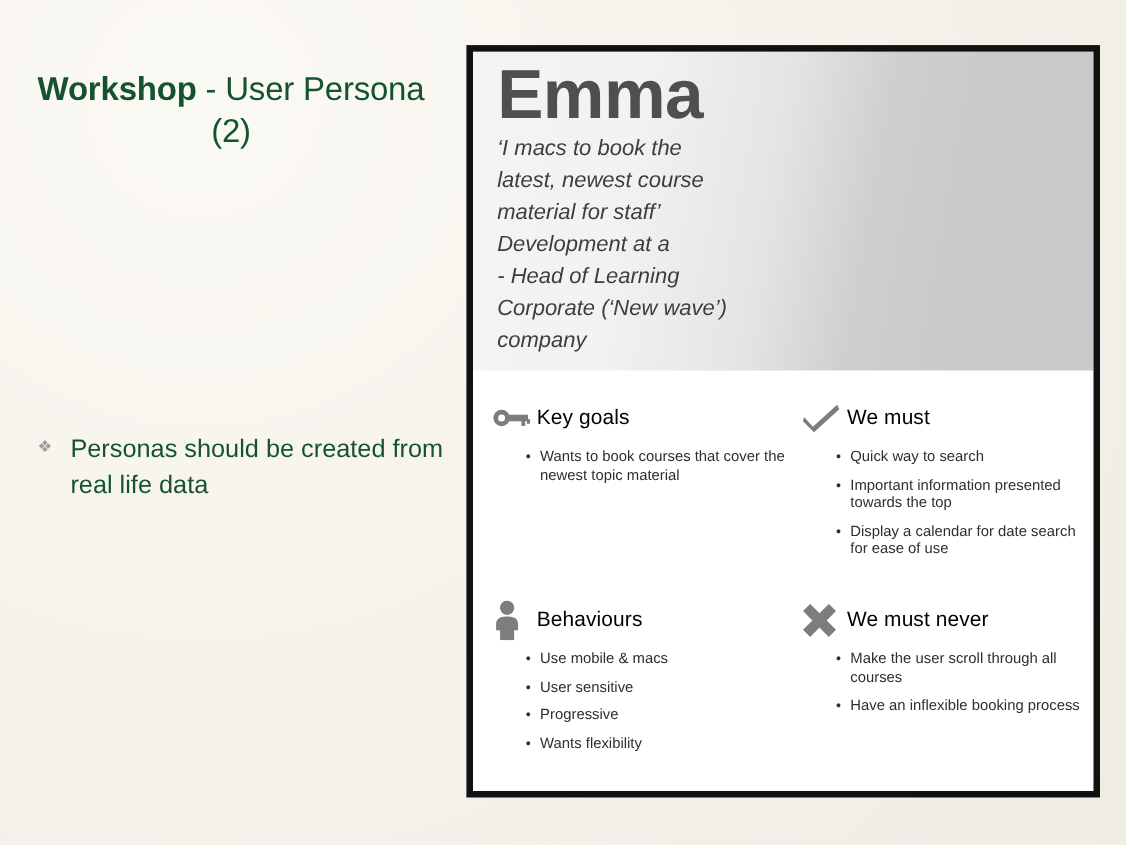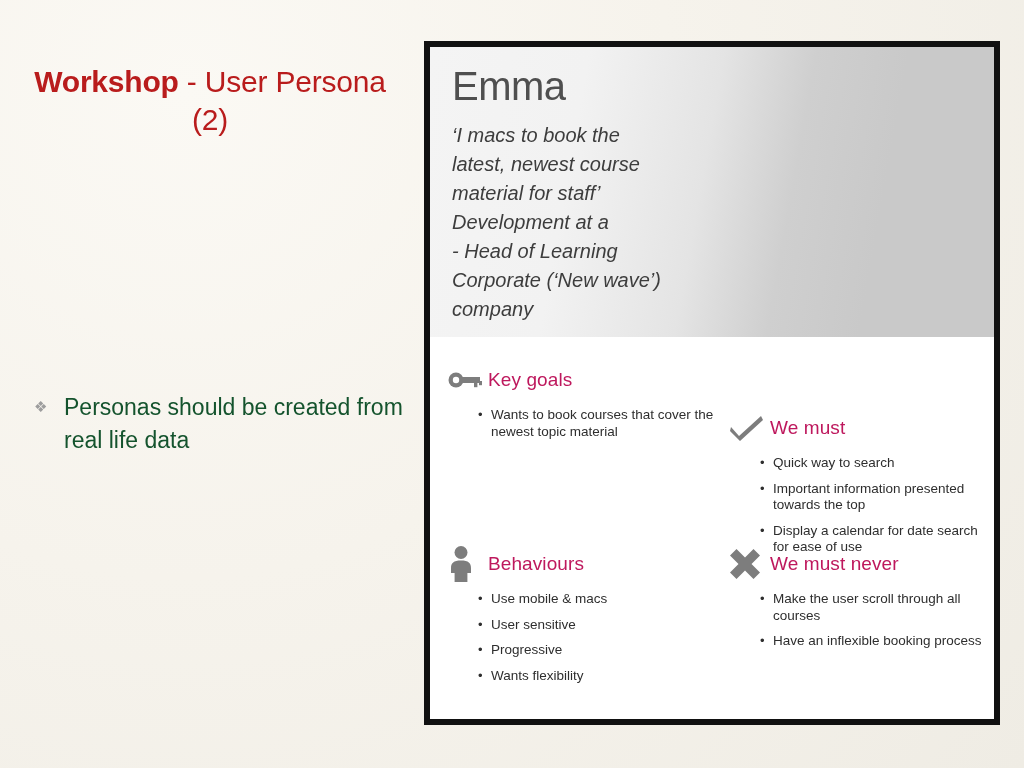--- a/index.html
+++ b/index.html
@@ -32,21 +32,21 @@
     width: 418px;
     height: 768px;
   }
 
   .slide-title {
     position: absolute;
     left: 20px;
     top: 63px;
     width: 380px;
     text-align: center;
-    color: #b91c1c;
+    color: #14532d;
     font-size: 30px;
     line-height: 38px;
     letter-spacing: -0.2px;
   }
   .slide-title .t-strong {
     font-weight: bold;
   }
 
   .left-bullet {
     position: absolute;
@@ -94,23 +94,23 @@
         #e4e4e4 48%,
         #cfcfcf 63%,
         #c9c9c9 78%,
         #c9c9c9 100%);
     padding: 10px 0 0 22px;
     box-sizing: border-box;
   }
 
   .persona-name {
     color: #4f4f4f;
-    font-size: 40px;
+    font-size: 63px;
     line-height: 58px;
-    font-weight: normal;
+    font-weight: bold;
     letter-spacing: -0.5px;
     margin: 0;
   }
 
   .persona-quote {
     margin-top: 6px;
     color: #3d3d3d;
     font-size: 20px;
     line-height: 29px;
     font-style: italic;
@@ -125,40 +125,40 @@
     position: relative;
     background: #ffffff;
     height: 382px;
   }
 
   .panel {
     position: absolute;
     box-sizing: border-box;
   }
   .panel-goals     { left: 14px;  top: 26px;  width: 280px; }
-  .panel-must      { left: 296px; top: 26px;  width: 262px; margin-top: 48px; }
+  .panel-must      { left: 296px; top: 26px;  width: 262px; }
   .panel-behaviour { left: 14px;  top: 210px; width: 280px; }
   .panel-never     { left: 296px; top: 210px; width: 262px; }
 
   .panel-head {
     display: flex;
     align-items: center;
     height: 34px;
   }
   .panel-icon {
     width: 44px;
     flex: 0 0 44px;
     display: flex;
     align-items: center;
     justify-content: flex-start;
     padding-left: 4px;
     box-sizing: border-box;
   }
   .panel-title {
-    color: #be185d;
+    color: #000000;
     font-size: 19px;
     line-height: 22px;
     letter-spacing: 0.1px;
   }
 
   .panel-list {
     list-style: none;
     margin: 10px 0 0 0;
     padding: 0 0 0 34px;
   }

